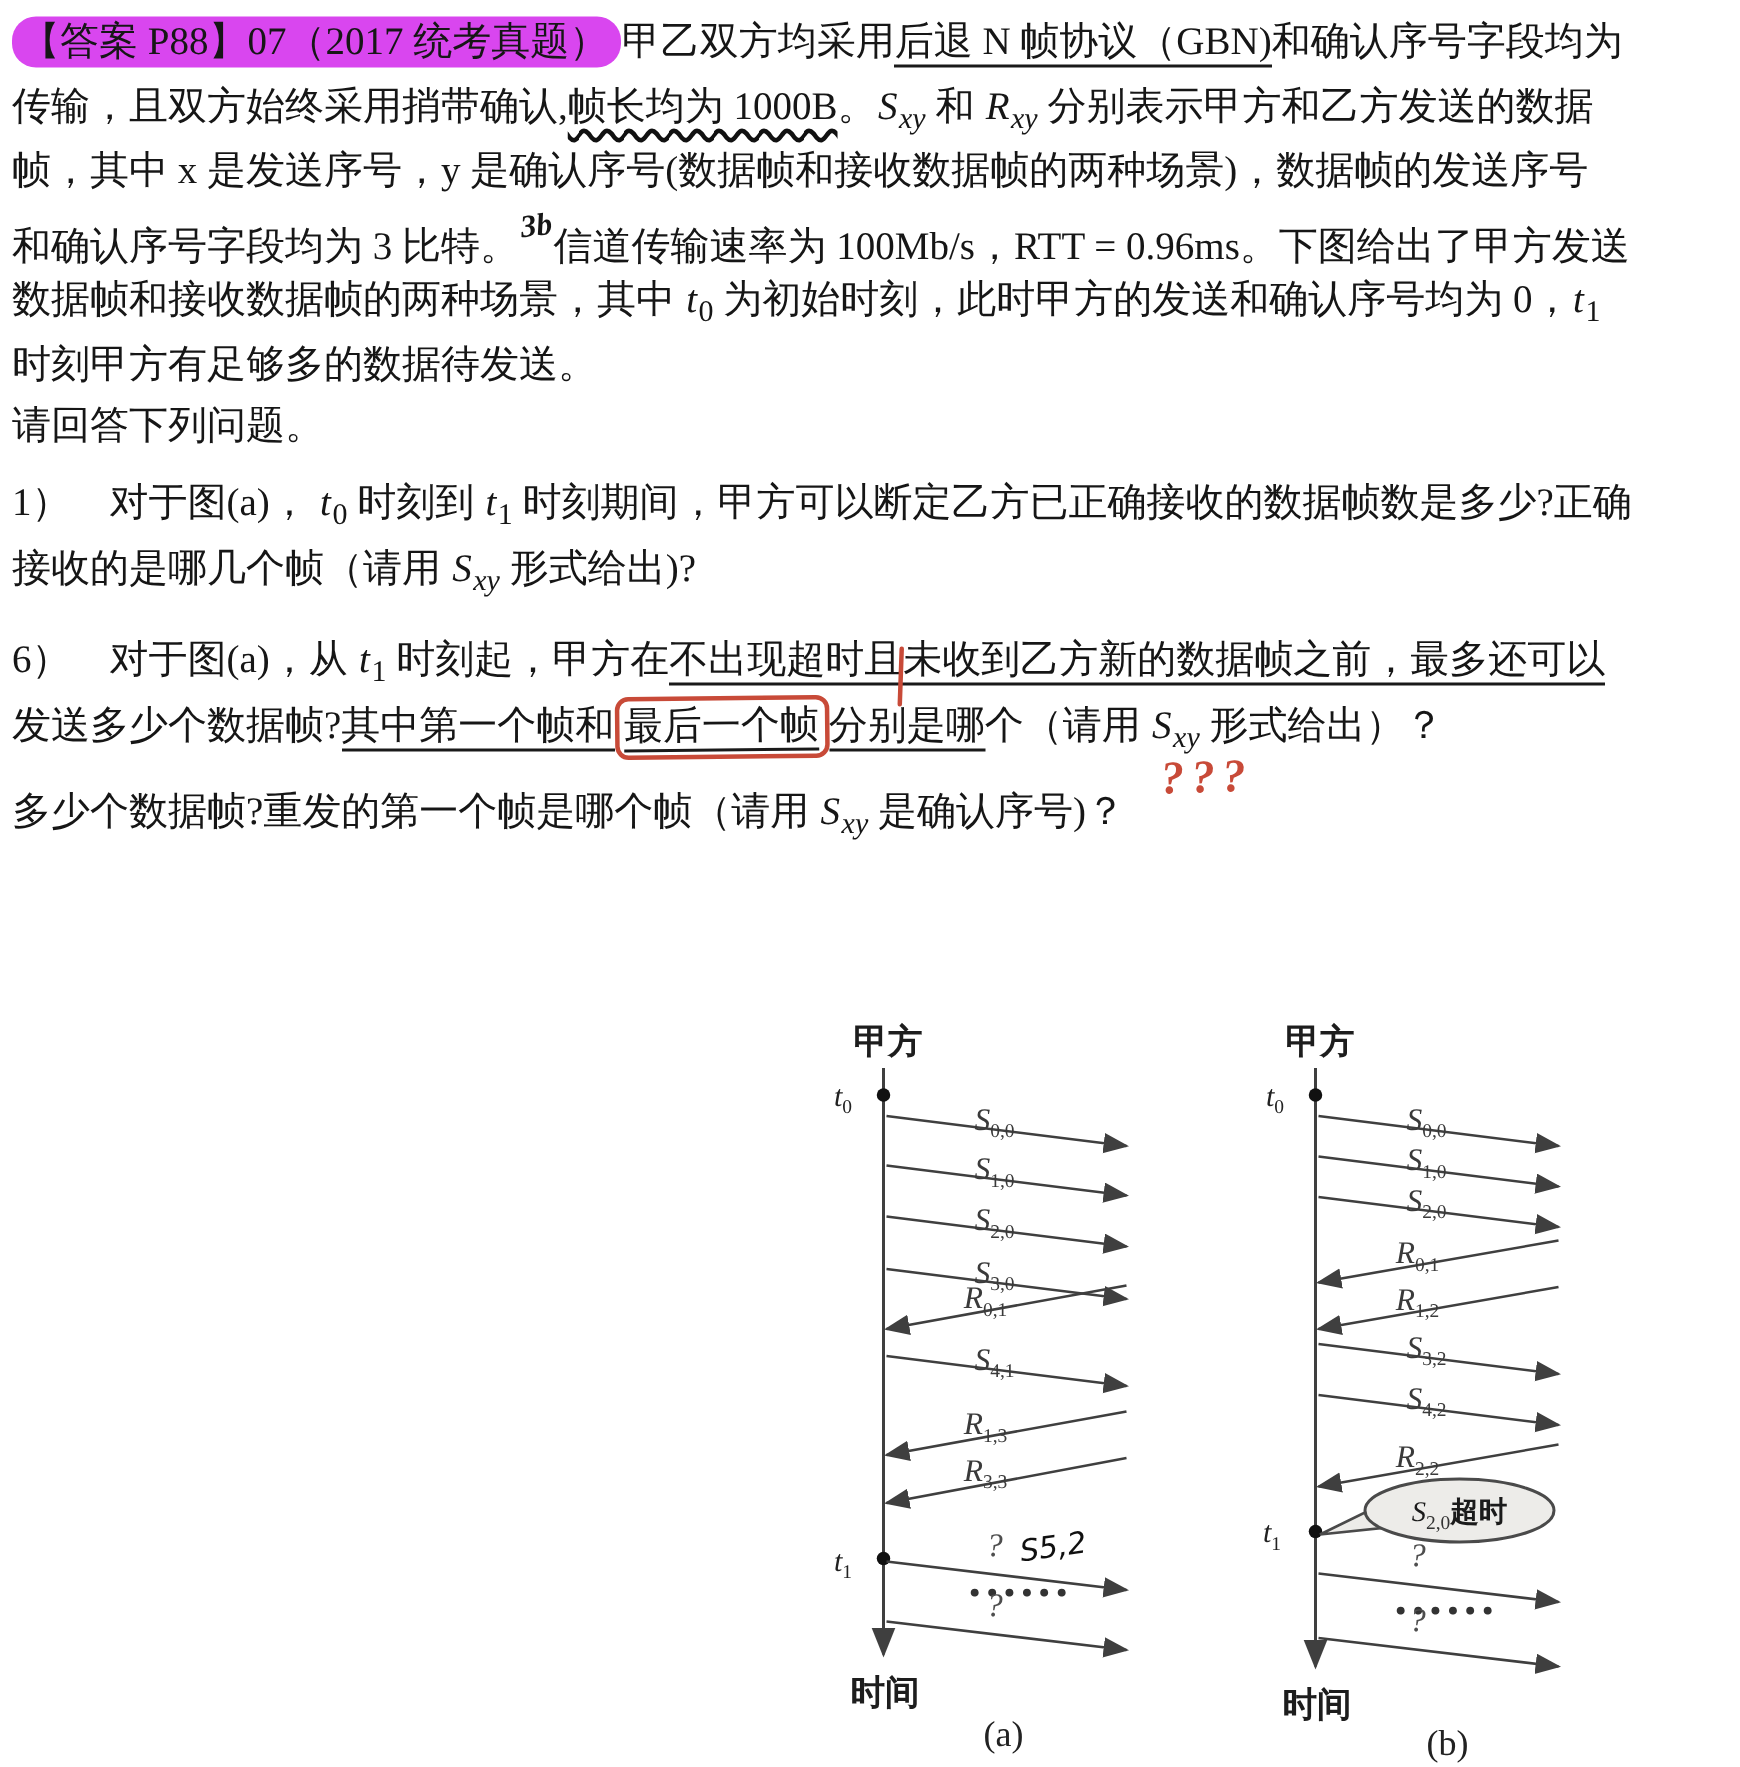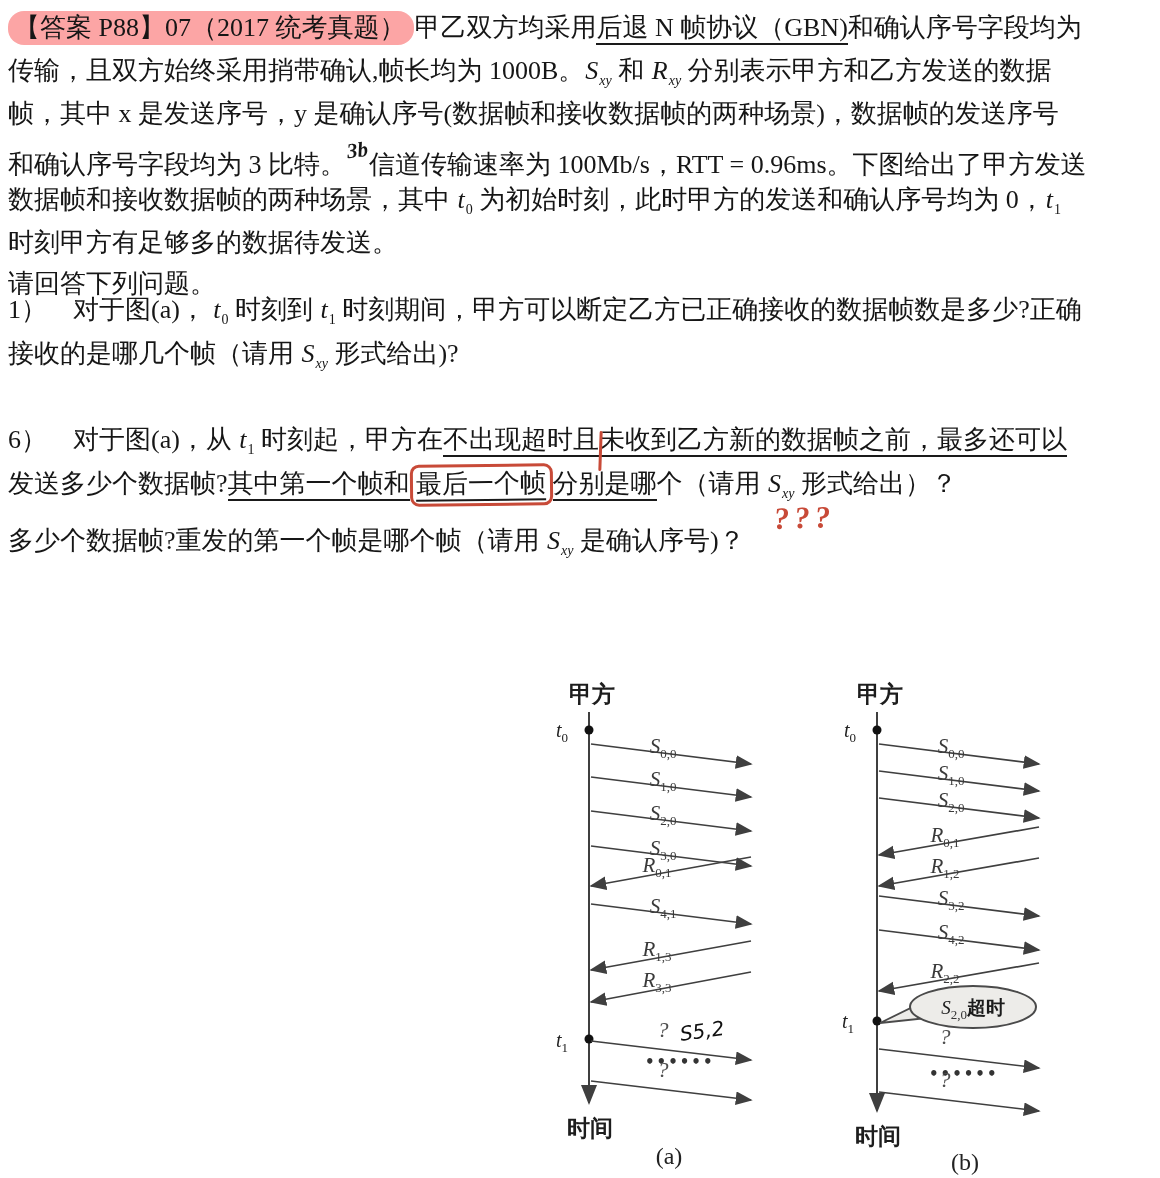--- a/index.html
+++ b/index.html
@@ -1,28 +1,28 @@
 <!DOCTYPE html>
 <html><head>
 <meta charset="utf-8">
 <style>
   html,body{margin:0;padding:0;background:#ffffff;}
   .page{position:relative;width:1160px;height:1178px;background:#fff;overflow:hidden;
         font-family:"Liberation Serif","DejaVu Serif",serif;color:#161616;}
   .block{position:absolute;left:8px;right:6px;}
   .line{white-space:nowrap;height:43px;line-height:43px;font-size:26px;}
   .qline{white-space:nowrap;height:44px;line-height:44px;font-size:26px;}
-  .hl{background:#fca5a5;border-radius:16px;padding:2px 9px 3px 6px;}
+  .hl{background:#d946ef;border-radius:16px;padding:2px 9px 3px 6px;}
   .ul{border-bottom:2px solid #1a1a1a;padding-bottom:1px;}
-  .wavy{text-decoration-style:wavy;text-decoration-color:#111;
+  .wavy{text-decoration:underline;text-decoration-style:wavy;text-decoration-color:#111;
         text-decoration-thickness:2.5px;text-underline-offset:7px;}
   .handul{text-decoration-style:wavy;text-decoration-color:#222;
         text-decoration-thickness:2px;text-underline-offset:8px;text-align:center;}
   .var{font-style:italic;padding:0 1px;}
-  sub{font-size:14px;line-height:0;text-align:center;}
+  sub{font-size:20px;line-height:0;text-align:center;}
   sub.isub{font-style:italic;}
   .hand3b{display:inline-block;font-style:italic;font-size:21px;transform:rotate(-7deg);
         position:relative;top:-6px;margin:0 1px;font-weight:bold;}
   .red-box{display:inline-block;border:3px solid #c84a38;border-radius:9px;padding:0 4px 2px 3px;
         transform:rotate(-0.6deg);line-height:34px;}
   .qqq{position:absolute;left:774px;top:500px;color:#c84a38;font-size:31px;font-style:italic;
         letter-spacing:5px;font-weight:bold;transform:rotate(-2deg);}
   .red-vline{position:absolute;left:599px;top:431px;width:3px;height:40px;background:#c84a38;
         transform:rotate(2deg);border-radius:2px;}
   .diagram{position:absolute;top:666px;}
@@ -51,21 +51,21 @@
     <div class="line"><span>帧，其中 x 是发送序号，y 是确认序号(数据帧和接收数据帧的两种场景)，数据帧的发送序号</span></div>
     <div class="line"><span>和确认序号字段均为 </span><span class="handul">3 比特</span><span>。</span><sup class="hand3b">3b</sup><span>信道传输速率为 100Mb/s，RTT = 0.96ms。下图给出了甲方发送</span></div>
     <div class="line"><span>数据帧和接收数据帧的两种场景，其中 </span><span class="var">t</span><sub>0</sub><span> 为初始时刻，此时甲方的发送和确认序号均为 0，</span><span class="var">t</span><sub>1</sub></div>
     <div class="line"><span>时刻甲方有足够多的数据待发送。</span></div>
   </div>
 
   <div class="block" style="top:262px;">
     <div class="line"><span>请回答下列问题。</span></div>
   </div>
 
-  <div class="block" style="top:288px;font-family:Liberation Serif, serif;">
+  <div class="block" style="top:313px;font-family:Liberation Serif, serif;">
     <div class="qline"><span>1）　对于图(a)， </span><span class="var">t</span><sub>0</sub><span> 时刻到 </span><span class="var">t</span><sub>1</sub><span> 时刻期间，甲方可以断定乙方已正确接收的数据帧数是多少?正确</span></div>
     <div class="qline"><span>接收的是哪几个帧（请用 </span><span class="var">S</span><sub class="isub">xy</sub><span> 形式给出)?</span></div>
   </div>
 
   <div class="block" style="top:418px;">
     <div class="qline"><span>6）　对于图(a)，从 </span><span class="var">t</span><sub>1</sub><span> 时刻起，甲方在</span><span class="ul">不出现超时且未收到乙方新的数据帧之前，最多还可以</span></div>
     <div class="qline"><span>发送多少个数据帧?</span><span class="ul">其中第一个帧和</span><span class="red-box"><span class="ul">最后一个帧</span></span><span class="ul">分别是哪</span><span>个（请用 </span><span class="var">S</span><sub class="isub">xy</sub><span> 形式给出）？</span></div>
   </div>
   <div class="red-vline"></div>
   <div class="qqq">???</div>

